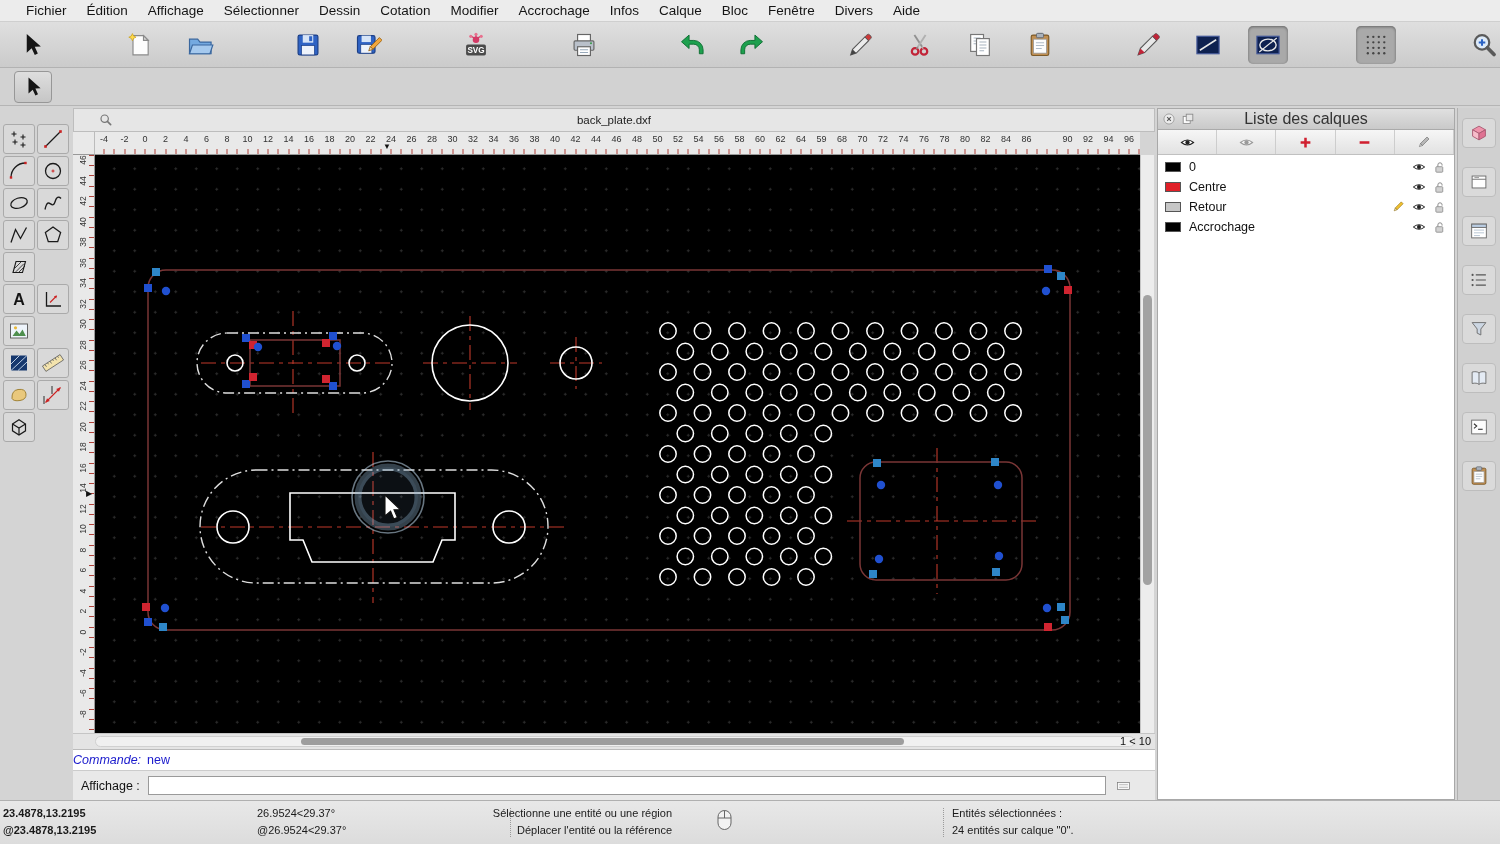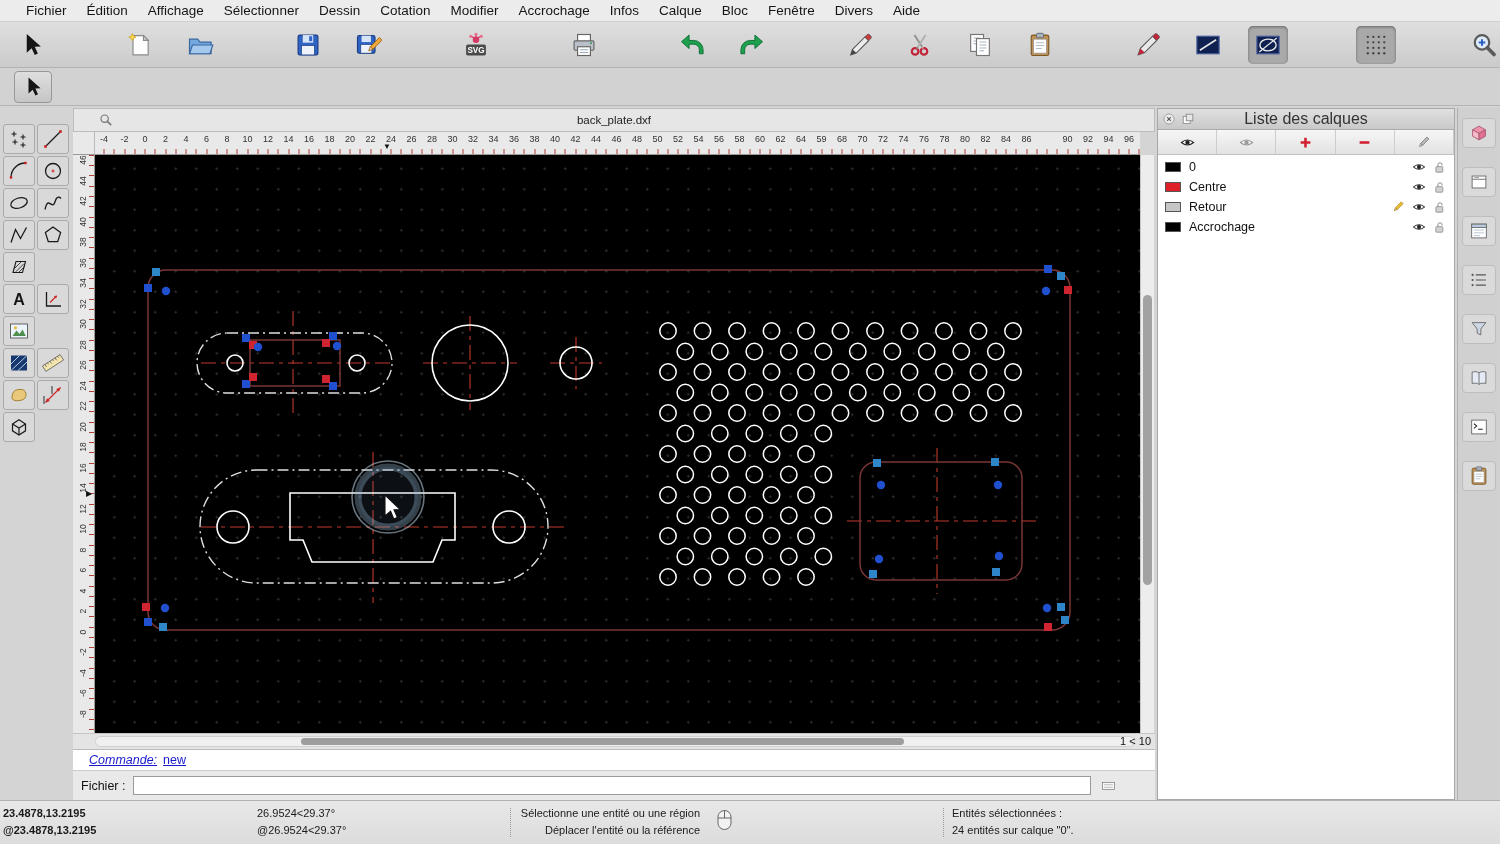--- a/index.html
+++ b/index.html
@@ -62,22 +62,22 @@
              border-left:1px solid #c5c5c5; }
   .vthumb { position:absolute; left:2px; top:140px; width:9px; height:290px; background:#a2a2a2; border-radius:5px; }
   .hscroll-row { position:absolute; left:73px; top:733px; width:1082px; height:16px; background:#e4e4e4;
                  border-top:1px solid #c5c5c5; }
   .hscroll { position:absolute; left:22px; top:2px; width:1040px; height:11px; background:#f0f0f0;
              border:1px solid #d0d0d0; border-radius:6px; }
   .hthumb { position:absolute; left:205px; top:1px; width:603px; height:7px; background:#9d9d9d; border-radius:4px; }
   .zoomtext { position:absolute; right:4px; top:1px; font-size:11px; color:#111; }
 
   .cmd-history { position:absolute; left:73px; top:749px; width:1082px; height:22px; background:#ffffff;
-                 border-top:1px solid #bbb; border-bottom:1px solid #ccc; line-height:21px; padding-left:16px;
-                 font-size:12.5px; color:#1a1acc;text-decoration:underline; }
+                 border-top:1px solid #bbb; border-bottom:1px solid #ccc; line-height:21px; padding-left:0;
+                 font-size:12.5px; color:#1a1acc; }
   .cmd-label-it { font-style:italic; margin-right:6px; }
   .cmd-row { position:absolute; left:73px; top:771px; width:1082px; height:29px; background:#e9e9e9;
              display:flex; align-items:center; padding-left:8px; font-size:12.5px; color:#111; }
   .cmd-input { margin-left:8px; width:958px; height:19px; border:1px solid #9a9a9a; background:#fff;
                font-size:12px; padding:0 4px; font-family:"Liberation Sans",sans-serif; }
   .cmd-kbd-btn { margin-left:9px; display:flex; align-items:center; }
 
   .layers-panel { position:absolute; left:1157px; top:108px; width:298px; height:692px; background:#fff;
                   border:1px solid #a8a8a8; }
   .lp-header { height:21px; background:linear-gradient(#e0e0e0,#c9c9c9); border-bottom:1px solid #aaa;
@@ -805,21 +805,21 @@
     <div class="hthumb"></div>
   </div>
   <span class="zoomtext">1 &lt; 10</span>
 </div>
 
 <div class="cmd-history">
   <span class="cmd-label-it">Commande:</span><span>new</span>
 </div>
 
 <div class="cmd-row">
-  <span>Fichier :</span>
+  <span>Affichage :</span>
   <input class="cmd-input" type="text" value="" style="">
   <span class="cmd-kbd-btn ic">
       <svg width="17" height="14" viewBox="0 0 16 16">
         <rect x="1" y="4" width="14" height="8" fill="#f8f8f8" stroke="#777" stroke-width="0.8"></rect>
         <path d="M3 6.5 L13 6.5 M3 9.5 L13 9.5" stroke="#999" stroke-width="0.7"></path>
       </svg>
     </span>
 </div>
 
 <div class="layers-panel">
@@ -1039,21 +1039,21 @@
 <div class="statusbar">
   <div class="sb-group" style="left:3px;font-weight:bold;">
     <div>23.4878,13.2195</div>
     <div>@23.4878,13.2195</div>
   </div>
   <div class="sb-group" style="left:257px;">
     <div>26.9524&lt;29.37°</div>
     <div>@26.9524&lt;29.37°</div>
   </div>
   <div class="sb-sep" style="left:510px;"></div>
-  <div class="sb-group sb-right" style="left:500px; width:200px;">
+  <div class="sb-group sb-right" style="left:472px; width:200px;">
     <div>Sélectionne une entité ou une région</div>
     <div>Déplacer l'entité ou la référence</div>
   </div>
   <span class="sb-mouse ic">
       <svg width="15" height="22" viewBox="0 0 15 22">
         <rect x="1" y="1.5" width="13" height="19" rx="6.5" fill="#f2f2f2" stroke="#666"></rect>
         <path d="M7.5 1.5 L7.5 9 M1 9 L14 9" stroke="#666" stroke-width="1"></path>
       </svg>
     </span>
   <div class="sb-sep" style="left:943px;"></div>

